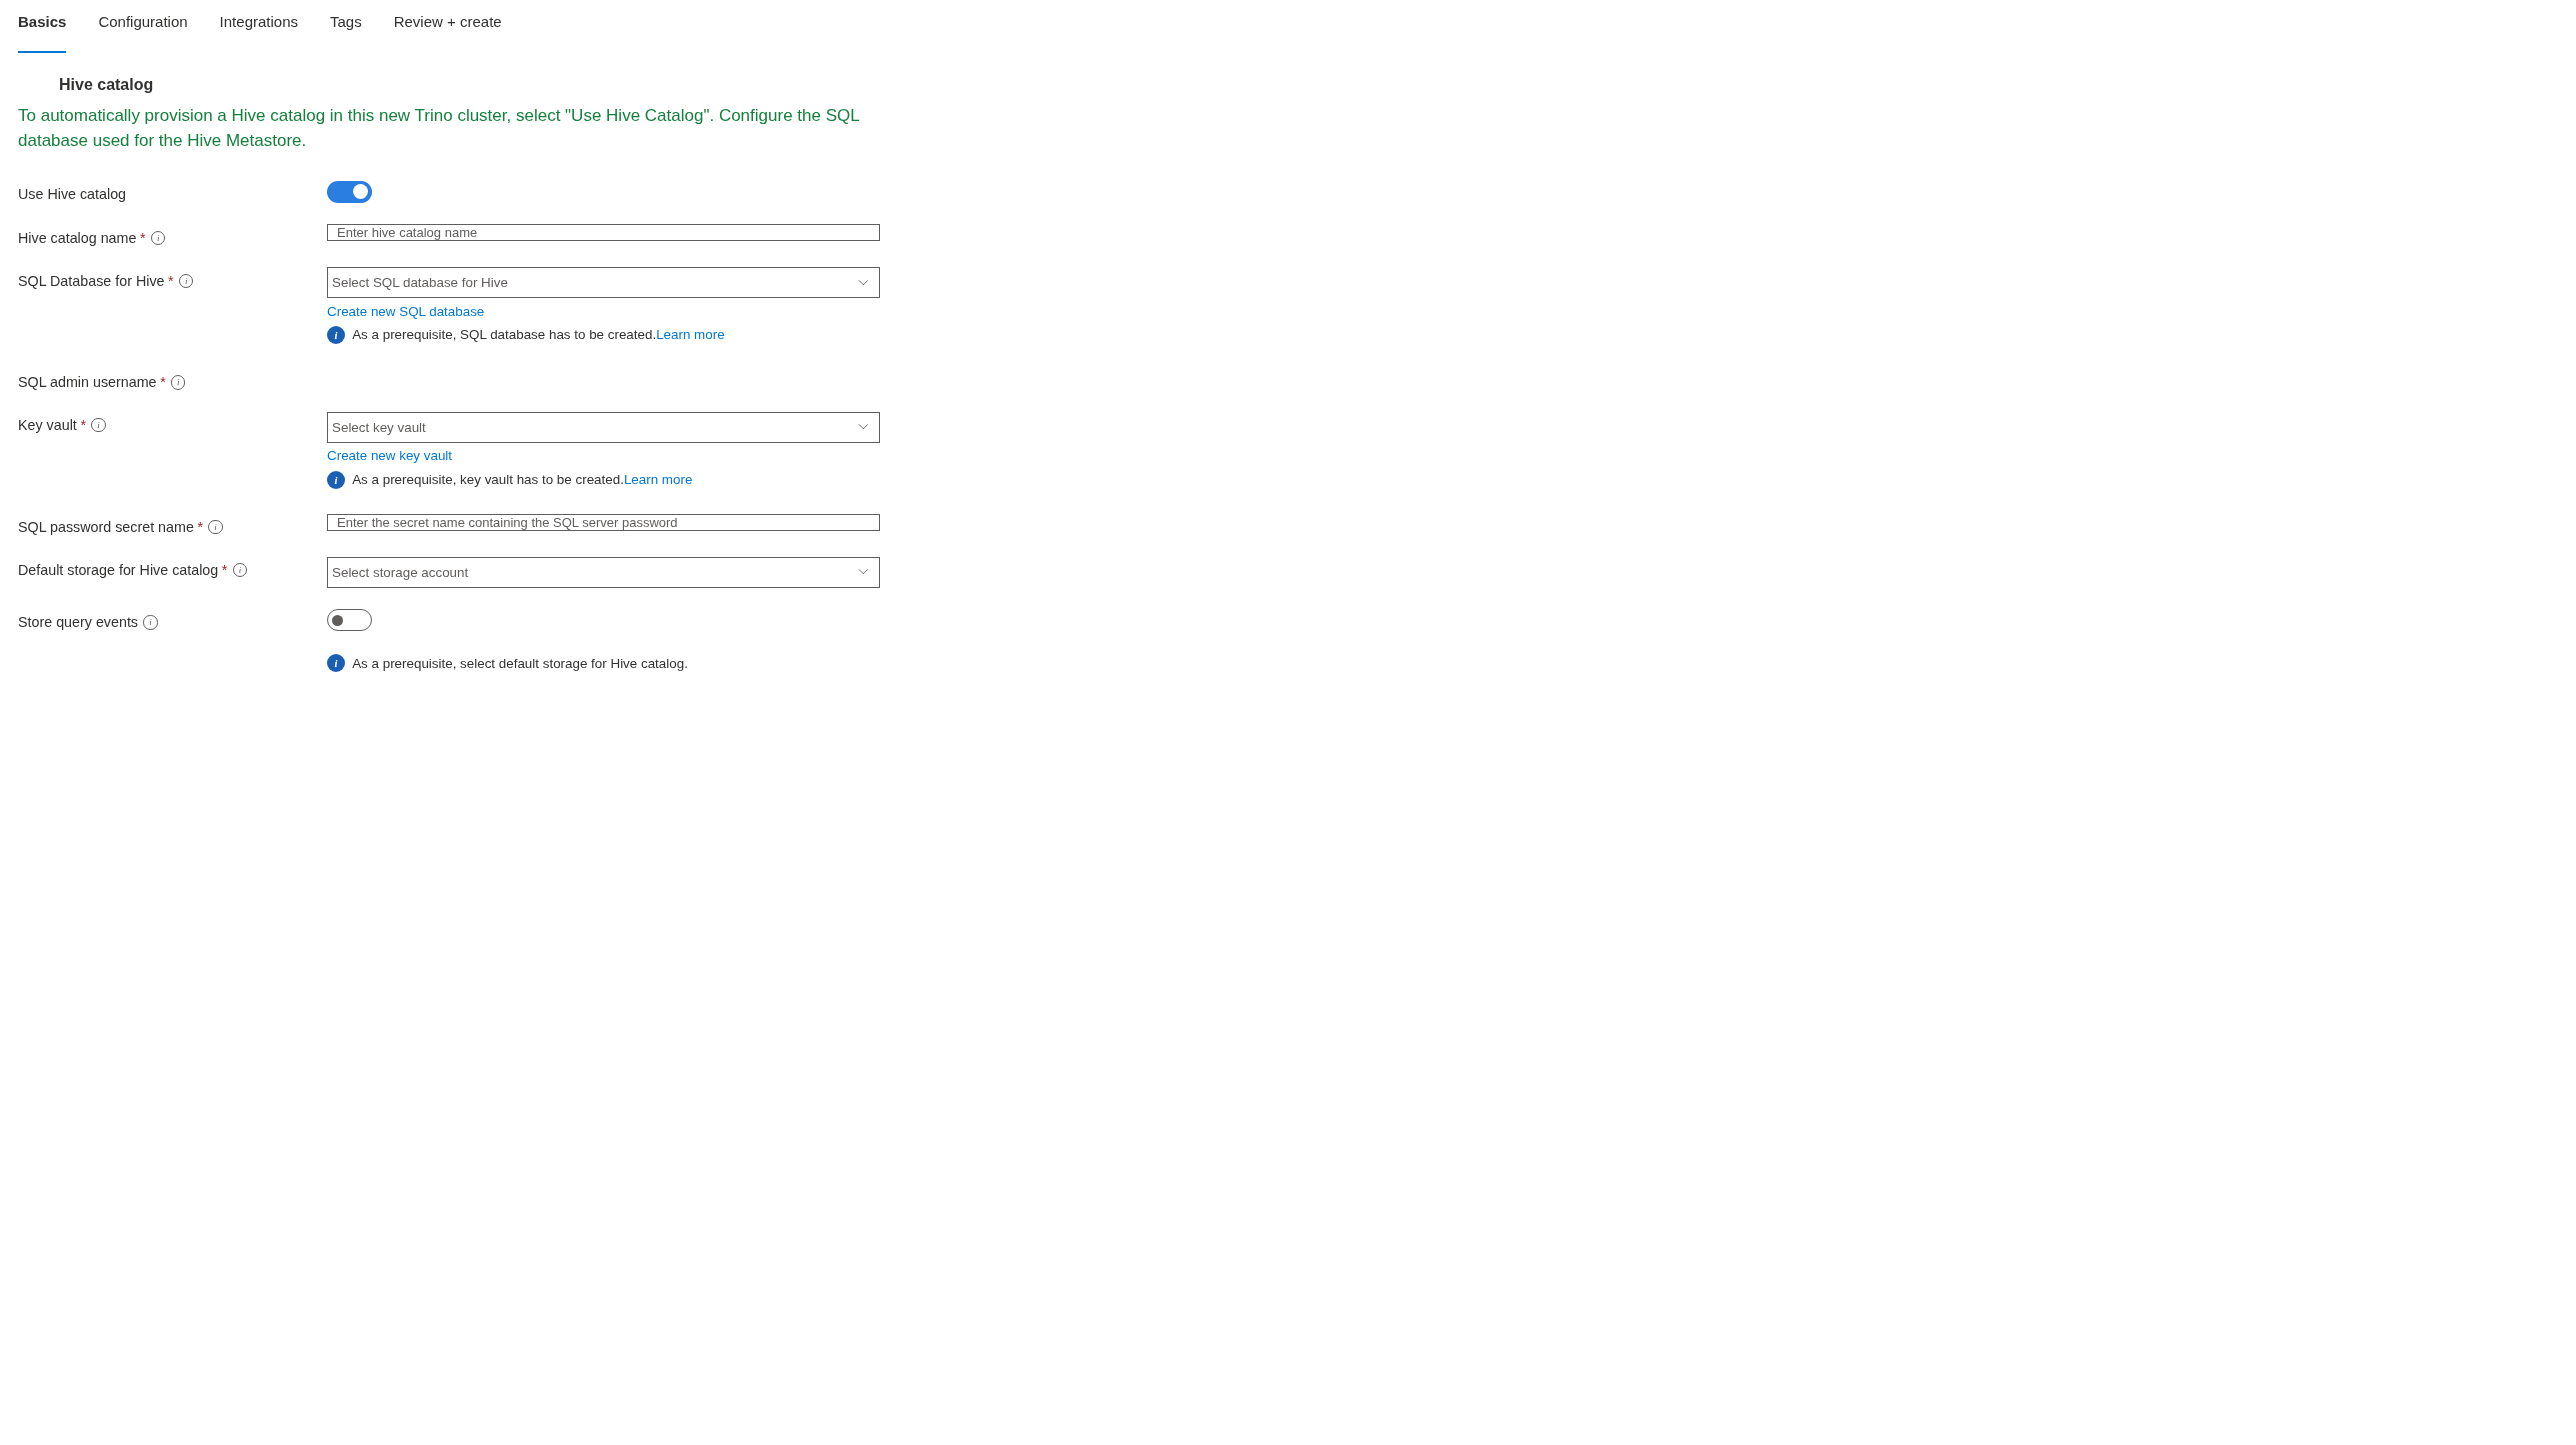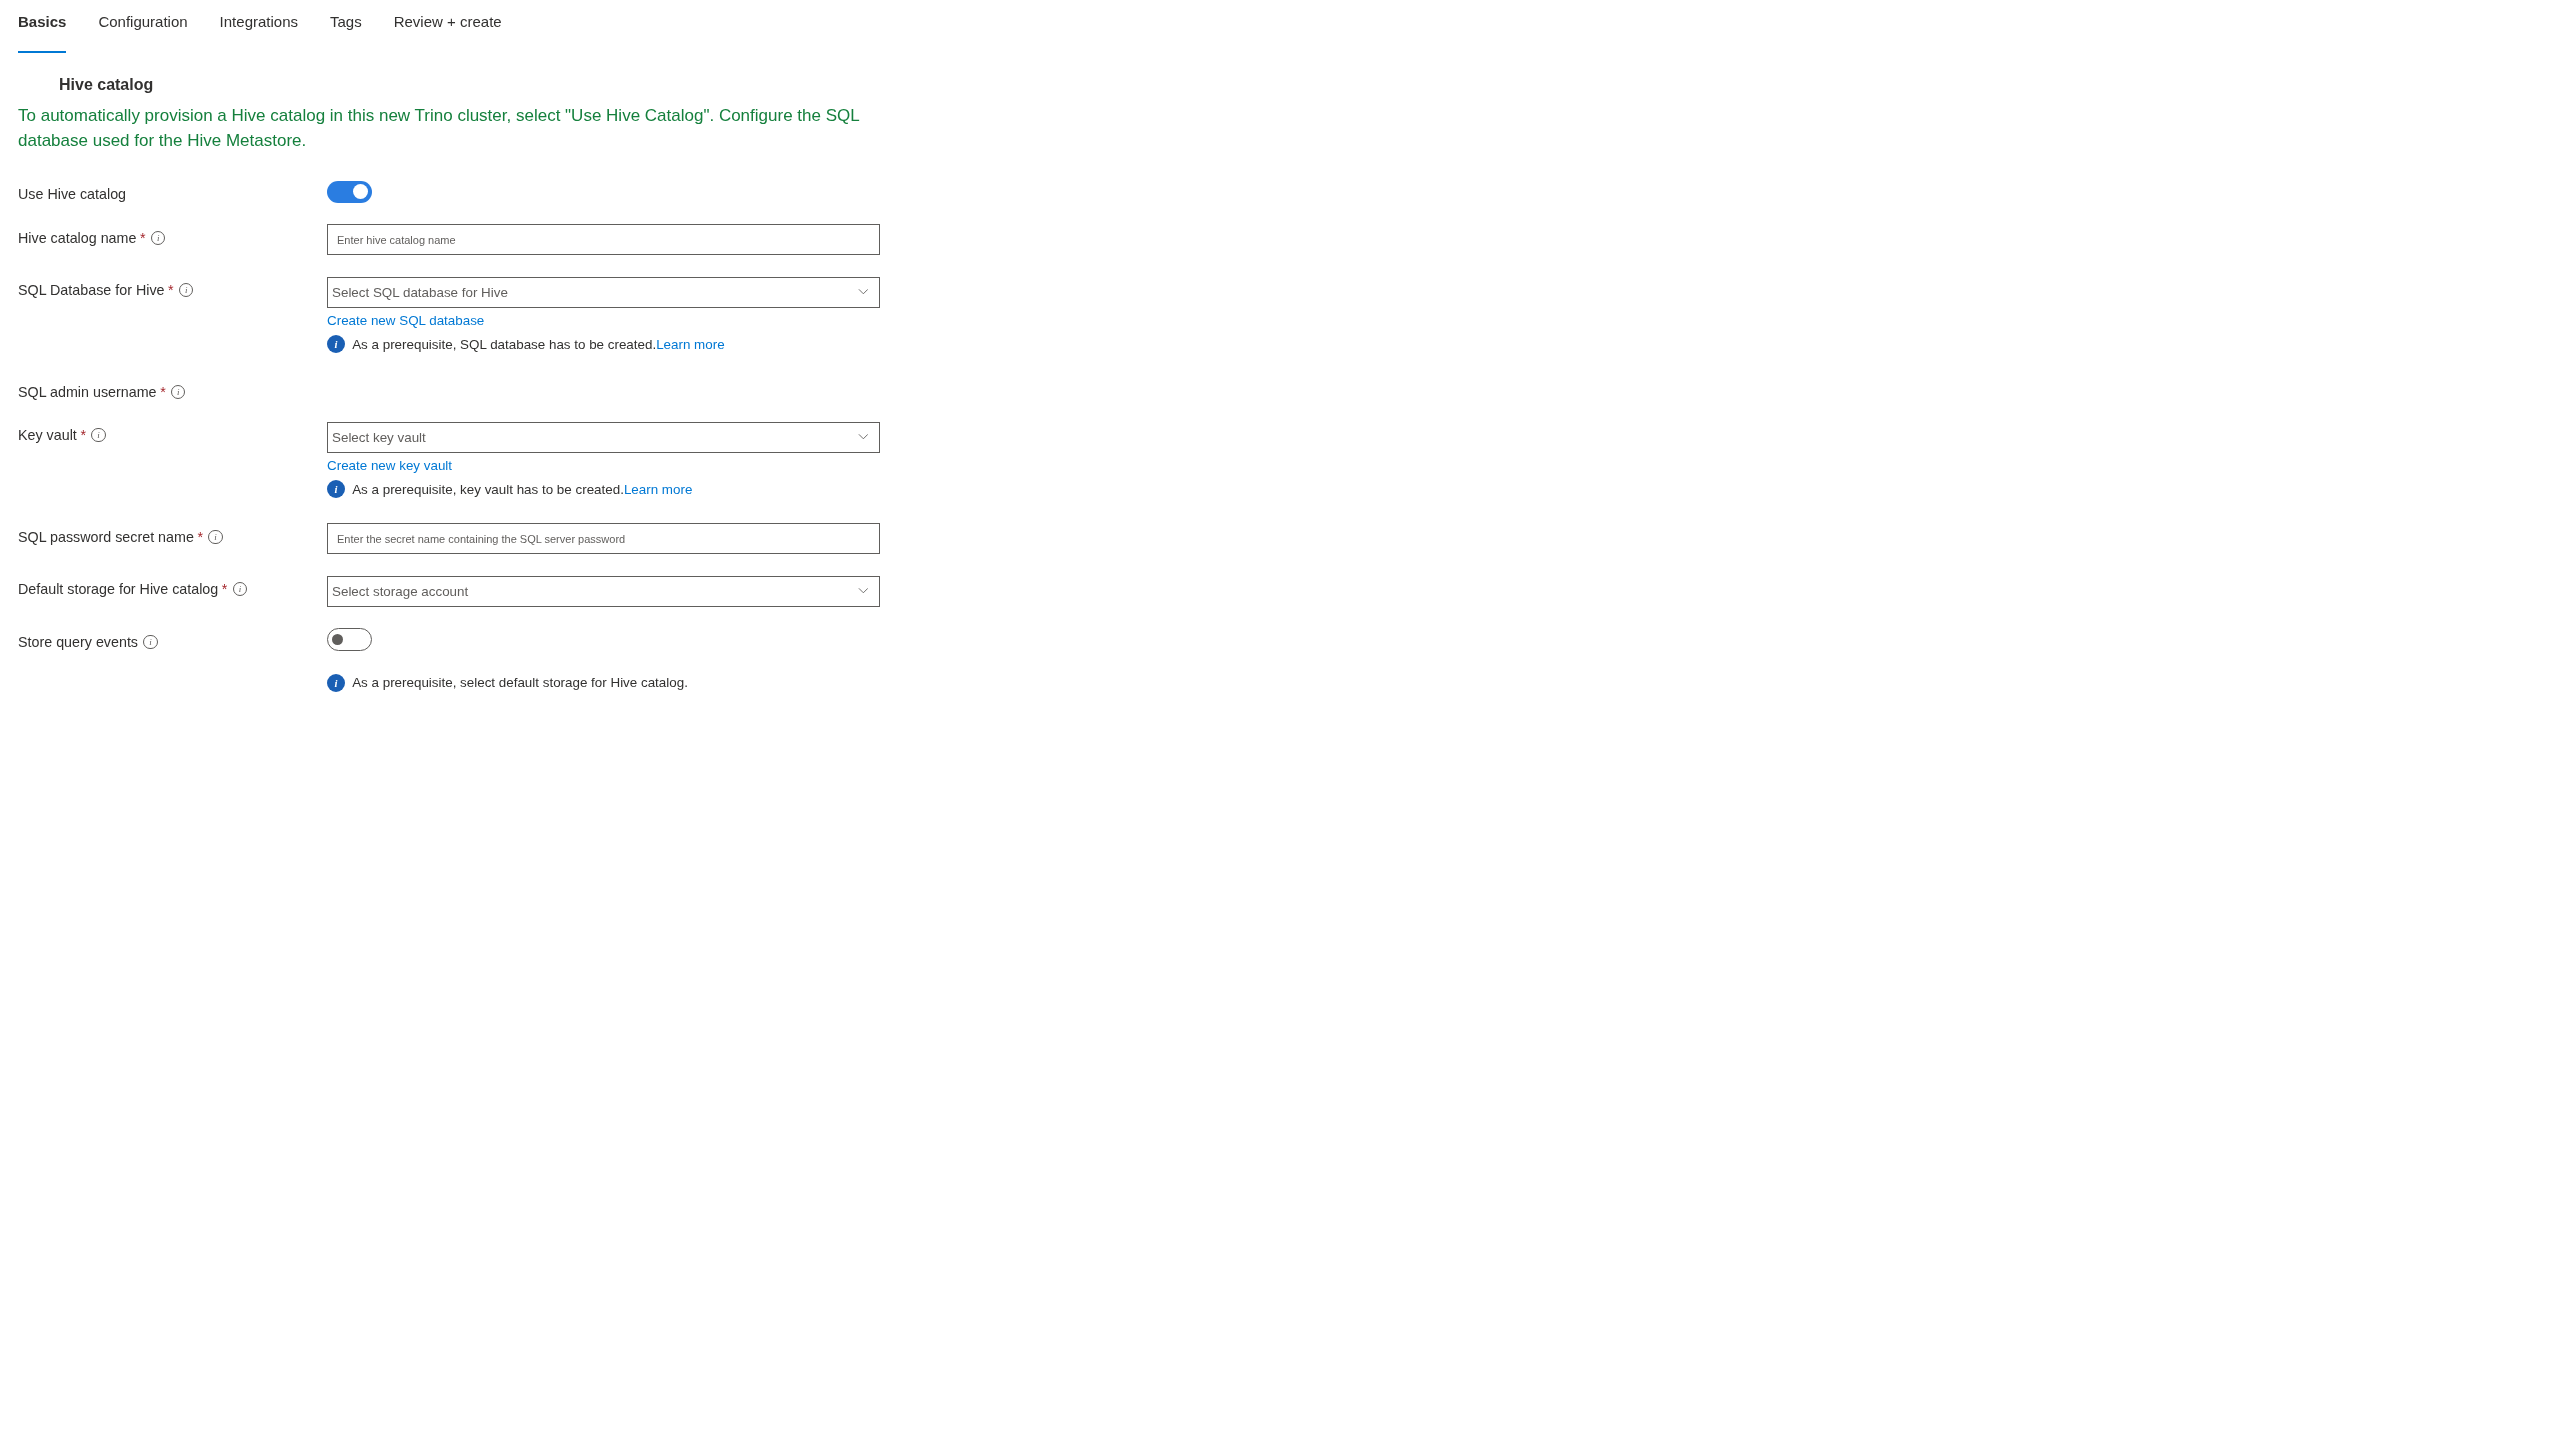--- a/index.html
+++ b/index.html
@@ -78,24 +78,24 @@
       font-family: Georgia, serif;
       color: #605e5c;
       cursor: pointer;
       margin-left: 1.8px;
     }
     .form-control-col {
       flex: 0 0 553px;
     }
     .text-input {
       width: 100%;
-      height: 31px;
+      height: 17px;
       border: 0.9px solid #605e5c;
       padding: 0 9px;
-      font-size: 11px;
+      font-size: 13px;
       color: #323130;
       font-family: inherit;
     }
     .text-input::placeholder {
       color: #605e5c;
     }
     .dropdown {
       width: 100%;
       height: 31px;
       border: 0.9px solid #605e5c;

